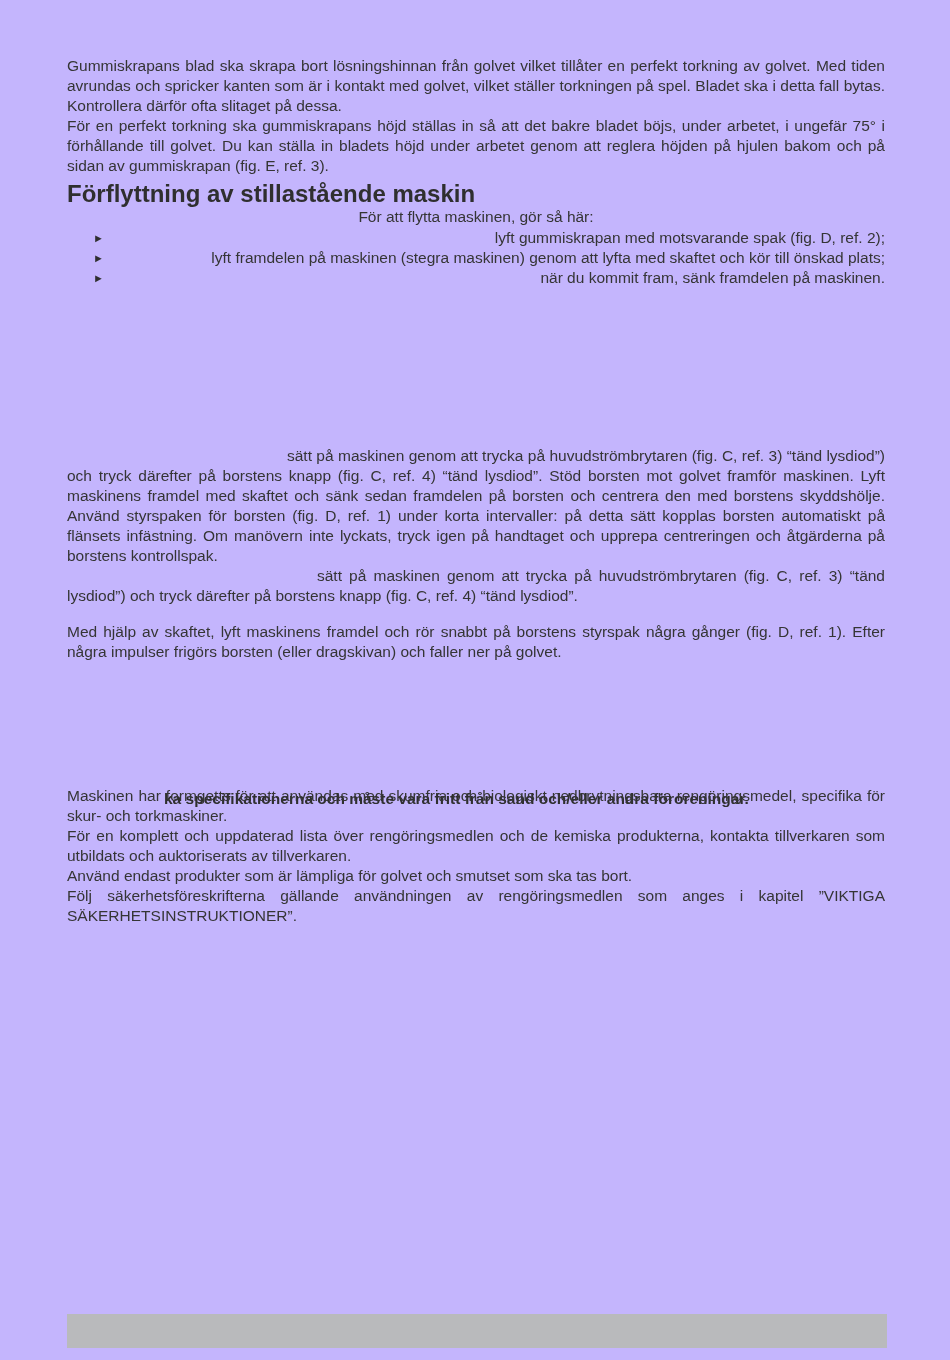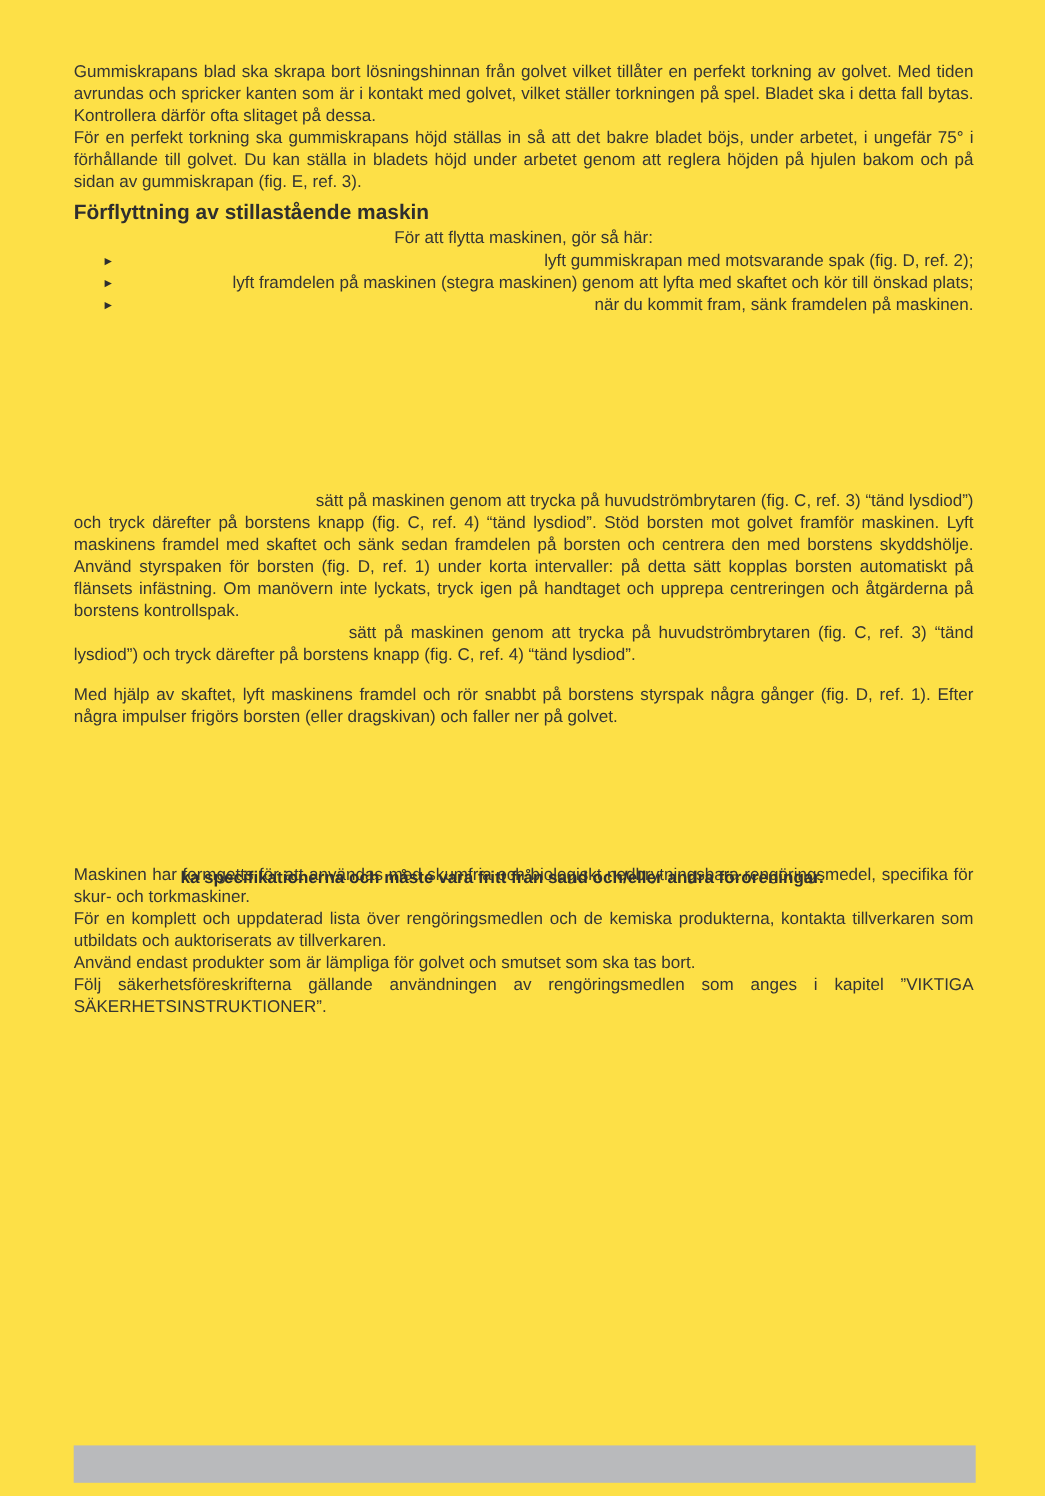--- a/index.html
+++ b/index.html
@@ -17,21 +17,21 @@
     color: #353535;
   }
   .abs { position: absolute; left: 67px; width: 818px; }
   .body-text {
     font-size: 15.5px;
     line-height: 20px;
     text-align: justify;
   }
   .body-text p { margin: 0; }
   .heading {
-    font-size: 19px;
+    font-size: 24px;
     line-height: 24px;
     font-weight: bold;
     color: #2f2f2f;
     text-align: left;
   }
   .intro-line {
     font-size: 15.5px;
     line-height: 20px;
     text-align: center;
   }
@@ -69,21 +69,21 @@
     position: absolute;
     left: 67px;
     top: 1314px;
     width: 820px;
     height: 34px;
   }
 </style>
 </head>
 <body>
 
-<div class="page" style="color: rgb(53, 53, 53); background: #fde047;">
+<div class="page" style="color: rgb(53, 53, 53); background: #c4b5fd;">
 
   <div class="abs body-text" style="top:56px;">
     <p>Gummiskrapans blad ska skrapa bort lösningshinnan från golvet vilket tillåter en perfekt torkning av golvet. Med tiden avrundas och spricker kanten som är i kontakt med golvet, vilket ställer torkningen på spel. Bladet ska i detta fall bytas. Kontrollera därför ofta slitaget på dessa.</p>
     <p>För en perfekt torkning ska gummiskrapans höjd ställas in så att det bakre bladet böjs, under arbetet, i ungefär 75° i förhållande till golvet. Du kan ställa in bladets höjd under arbetet genom att reglera höjden på hjulen bakom och på sidan av gummiskrapan (fig. E, ref. 3).</p>
   </div>
 
   <div class="abs heading" style="top:182px;">Förflyttning av stillastående maskin</div>
 
   <div class="abs intro-line" style="top:207px;">För att flytta maskinen, gör så här:</div>
 

